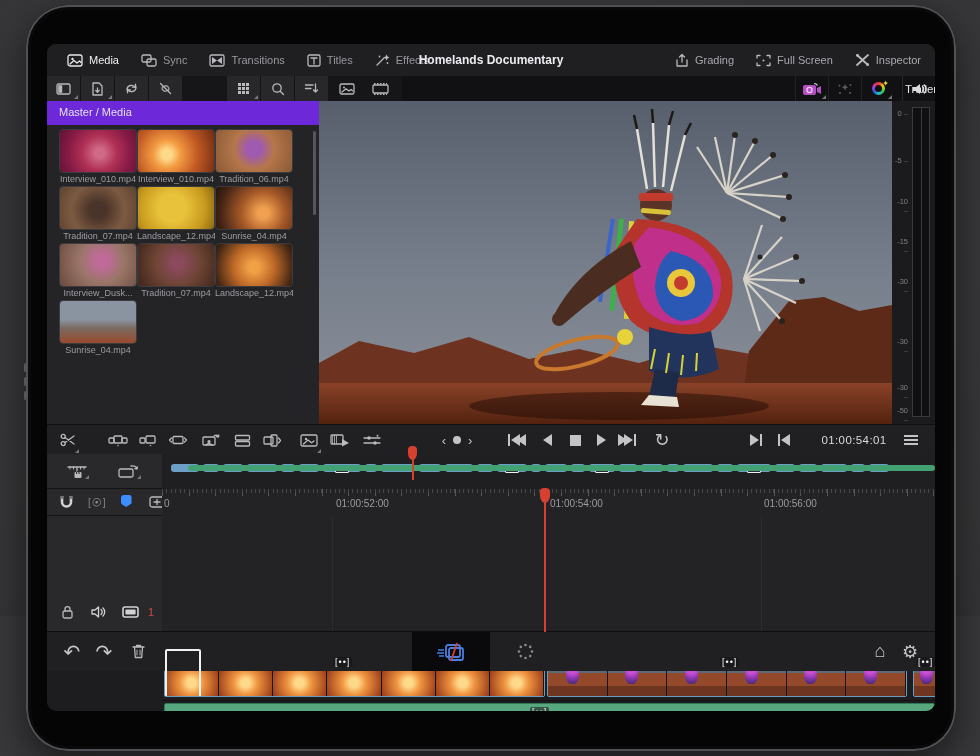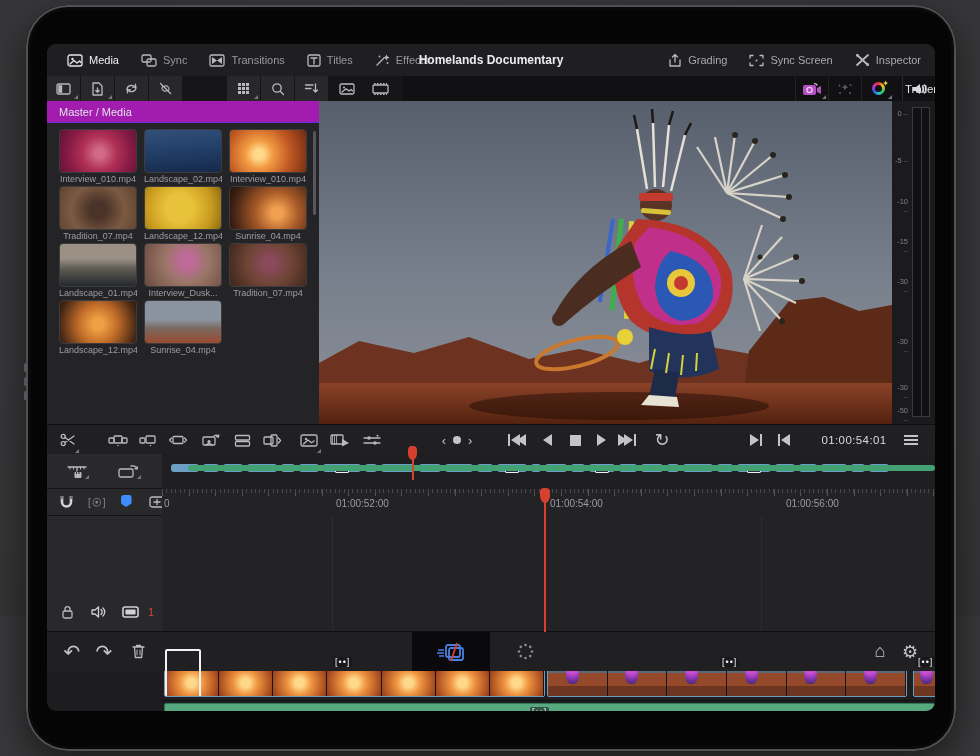--- a/index.html
+++ b/index.html
@@ -26,22 +26,22 @@
   .tbtn{width:33px;height:25px;display:flex;align-items:center;justify-content:center;background:#28282b;margin-right:1px;position:relative;color:#b9b9be;}
   .tbtn:last-child{margin-right:0;}
   .opt::after{content:"";position:absolute;right:2px;bottom:2px;border-left:4px solid transparent;border-bottom:4px solid #77777d;}
   .vheader{position:absolute;left:355px;right:0;top:0;height:25px;background:#111113;}
   .vtitle{position:absolute;left:440px;top:0;width:240px;height:25px;display:flex;align-items:center;justify-content:center;color:#e4e4e8;font-size:11.5px;}
   .vbtn{position:absolute;top:0;width:32px;height:25px;display:flex;align-items:center;justify-content:center;border-left:1px solid #222226;}
 
   
   .main{position:absolute;left:0;top:57px;width:100%;height:323px;background:#141416;}
   .media{position:absolute;left:0;top:0;width:272px;height:323px;background:#242427;border-right:1px solid #0f0f11;}
-  .media-head{height:21px;display:flex;align-items:center;padding-left:12px;color:#e2e2e6;font-size:11px;background:#a21caf;border-bottom:1px solid #6d28d9;}
-  .grid{position:absolute;left:0;top:24px;right:0;bottom:0;display:grid;grid-template-columns:78px 78px 78px;grid-auto-rows:57px;column-gap:7px;padding:4px 0 0 12px;overflow:hidden;}
+  .media-head{height:21px;display:flex;align-items:center;padding-left:12px;color:#e2e2e6;font-size:11px;background:#6d28d9;border-bottom:3px solid #6d28d9;}
+  .grid{position:absolute;left:0;top:24px;right:0;bottom:0;display:grid;grid-template-columns:78px 78px 78px;grid-auto-rows:57px;padding:4px 0 0 12px;overflow:hidden;}
   .cell{width:78px;}
   .thumb{width:78px;height:44px;border-radius:4px;border:1px solid #3c3c40;box-sizing:border-box;}
   .fname{margin-top:1px;font-size:9px;color:#9c9ca2;text-align:center;white-space:nowrap;overflow:hidden;}
   .t1{background:radial-gradient(circle at 52% 55%,#d06a86 0 10%,#b03055 38%,#871b46 68%,#5e1234 100%);}
   .t2{background:linear-gradient(175deg,#33507a 0%,#23406a 45%,#15294a 100%);}
   .t3{background:linear-gradient(#6a7263 0 30%,#49513f 55%,#23281c 100%);}
   .t4{background:radial-gradient(circle at 38% 58%,#ffd98a 0 9%,#f39b42 26%,#c25a24 58%,#6e2a12 100%);}
   .t5{background:radial-gradient(circle at 50% 45%,#a05ab0 0 16%,#b5764a 45%,#8a5a36 100%);}
   .t6{background:linear-gradient(#d8b49a 0 22%,#b05a32 40%,#8a3e22 100%);}
   .t7{background:radial-gradient(circle at 50% 55%,#4a3328 0 18%,#7c5a42 60%,#5e4430 100%);}
@@ -189,21 +189,21 @@
               </span>
             <span>Grading</span>
           </div>
           <div class="action">
             <span>
                 <svg width="15" height="13" viewBox="0 0 15 13">
                   <path d="M1 4 V1.5 H4 M11 1.5 H14 V4 M14 9 V11.5 H11 M4 11.5 H1 V9" class="s"></path>
                   <circle cx="7.5" cy="6.5" r="1" class="sf"></circle>
                 </svg>
               </span>
-            <span>Sync Screen</span>
+            <span>Full Screen</span>
           </div>
           <div class="action">
             <span>
                 <svg width="15" height="14" viewBox="0 0 15 14">
                   <path d="M2 2 L13 12 M13 2 L2 12" class="s" style="stroke-width:1.8"></path>
                   <circle cx="2.5" cy="2.5" r="1.4" class="sf"></circle>
                   <circle cx="12.5" cy="11.5" r="1.4" class="sf"></circle>
                 </svg>
               </span>
             <span>Inspector</span>
@@ -331,42 +331,38 @@
       <div class="main">
 
         <aside class="media">
           <div class="media-head">Master / Media</div>
           <div class="grid">
             <div class="cell">
                 <div class="thumb t1"></div>
                 <div class="fname">Interview_010.mp4</div>
               </div>
             <div class="cell">
-                <div class="thumb t2"></div>
-                <div class="fname">Landscape_02.mp4</div>
-              </div>
-            <div class="cell">
                 <div class="thumb t4"></div>
                 <div class="fname">Interview_010.mp4</div>
               </div>
             <div class="cell">
+                <div class="thumb t5"></div>
+                <div class="fname">Tradition_06.mp4</div>
+              </div>
+            <div class="cell">
                 <div class="thumb t7"></div>
                 <div class="fname">Tradition_07.mp4</div>
               </div>
             <div class="cell">
                 <div class="thumb t8"></div>
                 <div class="fname">Landscape_12.mp4</div>
               </div>
             <div class="cell">
                 <div class="thumb t9"></div>
                 <div class="fname">Sunrise_04.mp4</div>
-              </div>
-            <div class="cell">
-                <div class="thumb t11"></div>
-                <div class="fname">Landscape_01.mp4</div>
               </div>
             <div class="cell">
                 <div class="thumb t12"></div>
                 <div class="fname">Interview_Dusk...</div>
               </div>
             <div class="cell">
                 <div class="thumb t13"></div>
                 <div class="fname">Tradition_07.mp4</div>
               </div>
             <div class="cell">
@@ -731,21 +727,21 @@
               <div class="mseg" style="left: 702px; width: 20px;"></div>
             </div>
           <div class="mgreen"></div>
           <div class="mpin" style="left:246px"></div>
         </div>
 
         <div class="ruler">
           <span class="rlabel" style="left:2px">0</span>
           <span class="rlabel" style="left:174px">01:00:52:00</span>
           <span class="rlabel" style="left:388px">01:00:54:00</span>
-          <span class="rlabel" style="left:624px">01:00:56:00</span>
+          <span class="rlabel" style="left:602px">01:00:56:00</span>
         </div>
 
         <div class="trackarea">
           <div class="gridline" style="left:170px"></div>
           <div class="gridline" style="left:599px"></div>
 
           <div class="vtrack">
             <div class="clip" style="left:2px;width:381px;">
               <div class="cseg sun"></div>
                 <div class="cseg sun"></div>

